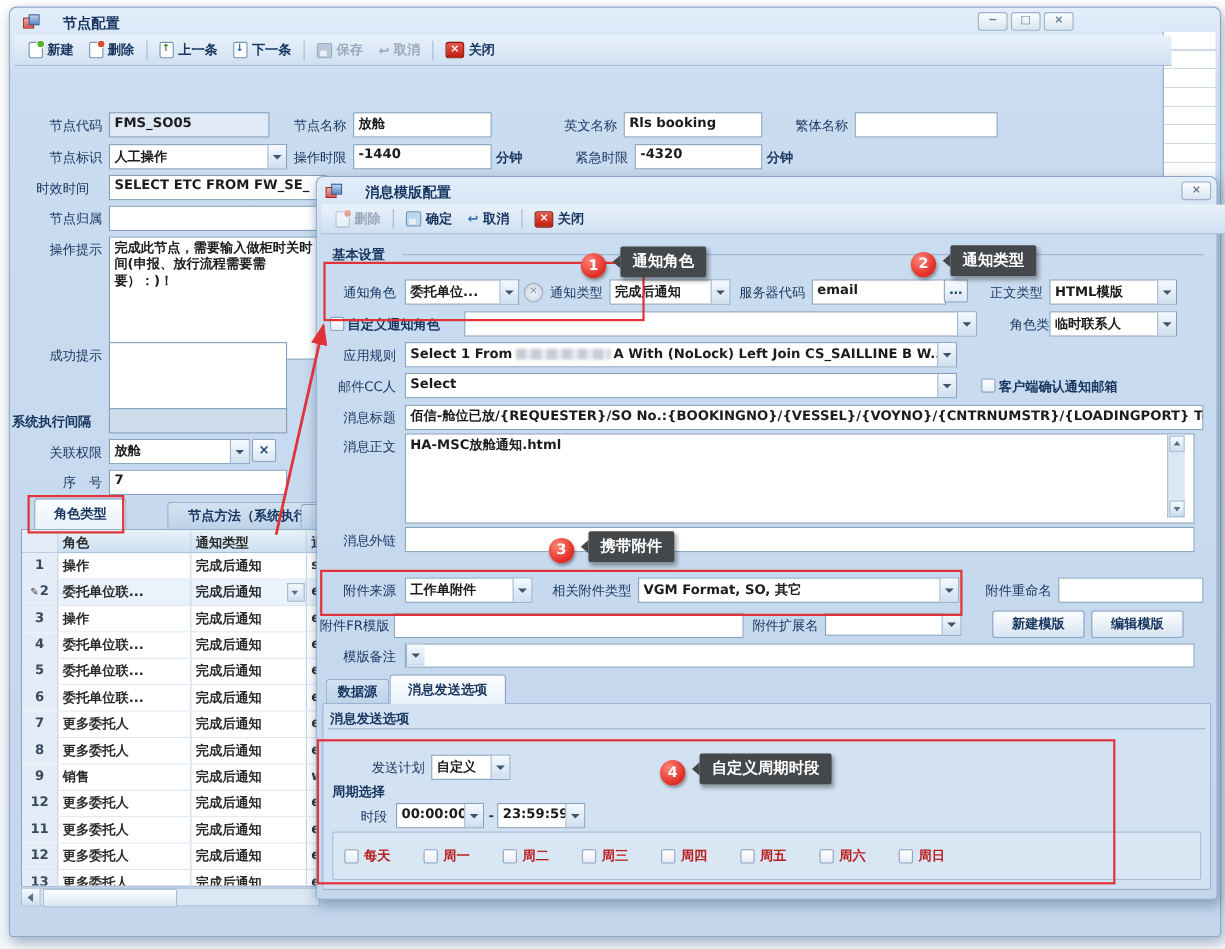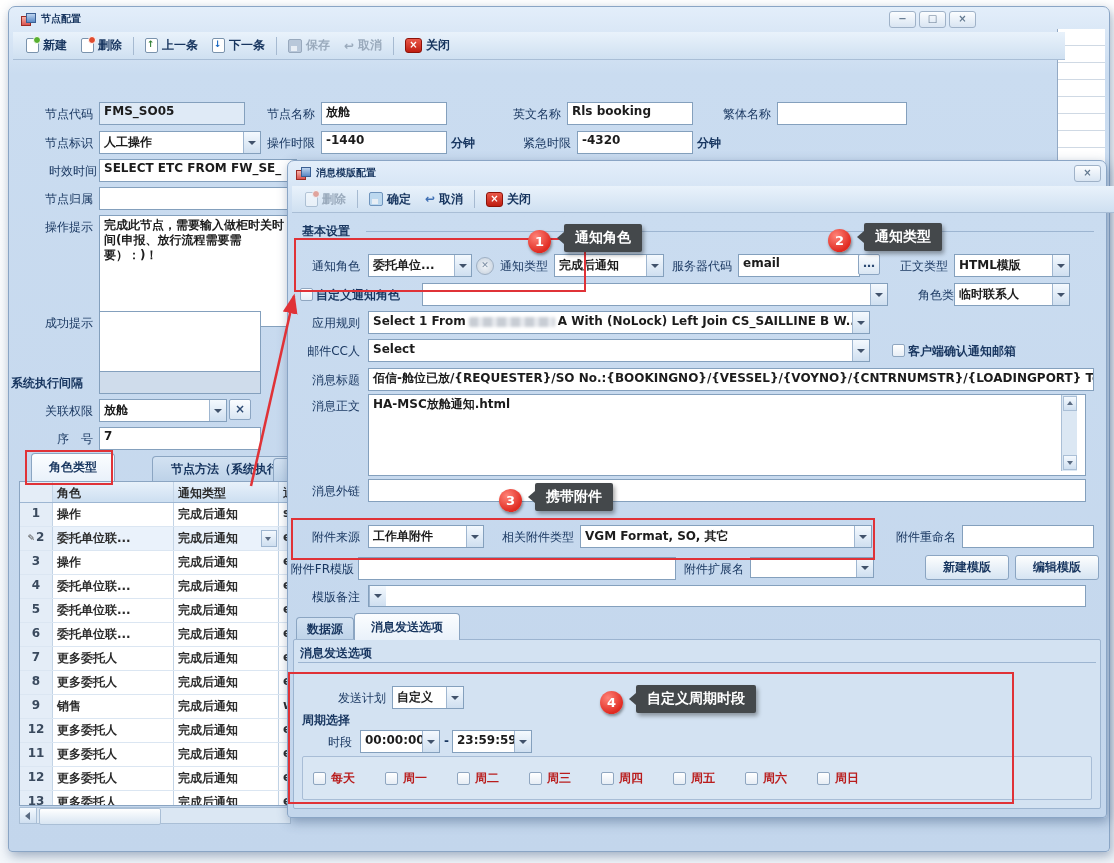--- a/index.html
+++ b/index.html
@@ -5,21 +5,21 @@
   html,body{margin:0;padding:0;background:#fdfdfd;}
   #stage{position:relative;width:1114px;height:863px;overflow:hidden;
          font-family:"DejaVu Sans","Liberation Sans",sans-serif;font-size:12px;
          background:linear-gradient(180deg,#ffffff,#f3f7fb);}
   .abs{position:absolute;}
   
   .win{background:linear-gradient(180deg,#e3eefa 0%,#cadcf0 8%,#c3d6ec 100%);
        border:1px solid #8aa5c5;border-radius:7px 7px 4px 4px;
        box-shadow:2px 4px 12px rgba(50,80,120,.45);}
   .titlebar{position:absolute;left:0;top:0;right:0;height:24px;color:#17355f;font-weight:bold;}
-  .titletxt{position:absolute;top:5px;font-size:10px;}
+  .titletxt{position:absolute;top:5px;font-size:13px;margin-left:16px;}
   .ic-app{position:absolute;width:14px;height:13px;}
   .ic-app::before{content:"";position:absolute;left:0;top:3px;width:8px;height:8px;background:linear-gradient(#f7b2a8,#d9534f);border:1px solid #9c2b24;}
   .ic-app::after{content:"";position:absolute;left:5px;top:0;width:8px;height:8px;background:linear-gradient(#bcd3ef,#5b8ac6);border:1px solid #3a5f93;}
   .winctl{position:absolute;display:flex;gap:3px;}
   .wbtn{width:25px;height:15px;border:1px solid #9fb2c8;border-radius:3px;
         background:linear-gradient(#fbfdff,#d9e5f2);color:#62788f;text-align:center;
         line-height:13px;font-size:10px;font-weight:bold;}
   
   .toolbar{position:absolute;background:linear-gradient(180deg,#e9f2fb,#cfe0f1);
            border-bottom:1px solid #a9bed6;display:flex;align-items:center;padding:0 6px;}
@@ -44,21 +44,21 @@
   .inp.ro{background:#dfeaf6;}
   .inp.dis{background:#cfdceb;}
   .tarea{position:absolute;background:#fff;border:1px solid #84a0bd;padding:2px 4px;
          color:#1c1c1c;font-weight:bold;line-height:15px;overflow:hidden;}
   .combo{position:absolute;height:21px;background:#fff;border:1px solid #84a0bd;display:flex;}
   .combo .val{flex:1;padding:2px 4px;color:#1c1c1c;font-weight:bold;white-space:nowrap;overflow:hidden;}
   .cbtn{width:16px;flex:none;background:linear-gradient(#f4f9fe,#cfdff0);border-left:1px solid #9fb6d0;position:relative;}
   .car{position:absolute;left:50%;top:50%;margin:-2px 0 0 -4px;border-left:4px solid transparent;border-right:4px solid transparent;border-top:4px solid #41526b;}
   .sqbtn{position:absolute;background:linear-gradient(#fbfdff,#d9e6f3);border:1px solid #8ba5c2;border-radius:2px;text-align:center;color:#2c4a73;font-weight:bold;}
   .btn3d{position:absolute;background:linear-gradient(#fdfefe,#d6e4f2);border:1px solid #8ba5c2;border-radius:3px;
-         text-align:center;color:#17355f;font-weight:bold;padding-top:3px;margin-left:23px;}
+         text-align:center;color:#17355f;font-weight:bold;padding-top:3px;}
   .cb{width:11px;height:11px;background:linear-gradient(#ffffff,#e6edf5);border:1px solid #8fa6c0;border-radius:2px;display:inline-block;flex:none;}
   .clearx{position:absolute;width:16px;height:16px;border-radius:50%;background:radial-gradient(#f2f5f9,#c2cedb);
           border:1px solid #9fb0c4;color:#7c8ea4;font-size:9px;font-weight:bold;text-align:center;line-height:14px;}
   .blurbit{display:inline-block;width:86px;height:10px;margin:0 3px;border-radius:2px;
            background:repeating-linear-gradient(90deg,#c8cdd4 0 9px,#e6e9ee 9px 14px);filter:blur(1.5px);vertical-align:middle;}
   
   .tab{position:absolute;border:1px solid #8ba5c2;border-bottom:none;border-radius:4px 4px 0 0;
        background:linear-gradient(#d3e2f2,#bdd2e8);color:#17355f;font-weight:bold;text-align:center;}
   .tab.active{background:linear-gradient(#fbfdff,#e9f1fa);z-index:3;}
   
@@ -172,21 +172,21 @@
           <i class="car"></i>
         </span>
     </div>
     <span class="lbl" style="left:250px;top:128px;width:56px;">操作时限</span>
     <span class="inp" style="left:312px;top:124px;width:116px;">-1440</span>
     <span class="unit" style="left:442px;top:128px;">分钟</span>
     <span class="lbl" style="left:506px;top:128px;width:56px;">紧急时限</span>
     <span class="inp" style="left:568px;top:124px;width:106px;">-4320</span>
     <span class="unit" style="left:688px;top:128px;">分钟</span>
 
-    <span class="lbl" style="left:16px;top:156px;width:72px;">时效时间</span>
+    <span class="lbl" style="left:0;top:156px;width:72px;">时效时间</span>
     <span class="inp" style="left:90px;top:152px;width:188px;">SELECT ETC FROM FW_SE_</span>
     <span class="lbl" style="left:12px;top:184px;width:72px;">节点归属</span>
     <span class="inp" style="left:90px;top:180px;width:184px;"></span>
 
     <span class="lbl" style="left:12px;top:212px;width:72px;">操作提示</span>
     <div class="tarea" style="left:90px;top:208px;width:182px;height:106px;">完成此节点，需要输入做柜时关时间(申报、放行流程需要需要）：)！</div>
     <span class="lbl" style="left:22px;top:308px;width:62px;">成功提示</span>
     <div class="tarea" style="left:90px;top:304px;width:152px;height:56px;"></div>
 
     <span class="llbl" style="left:2px;top:368px;">系统执行间隔</span>

